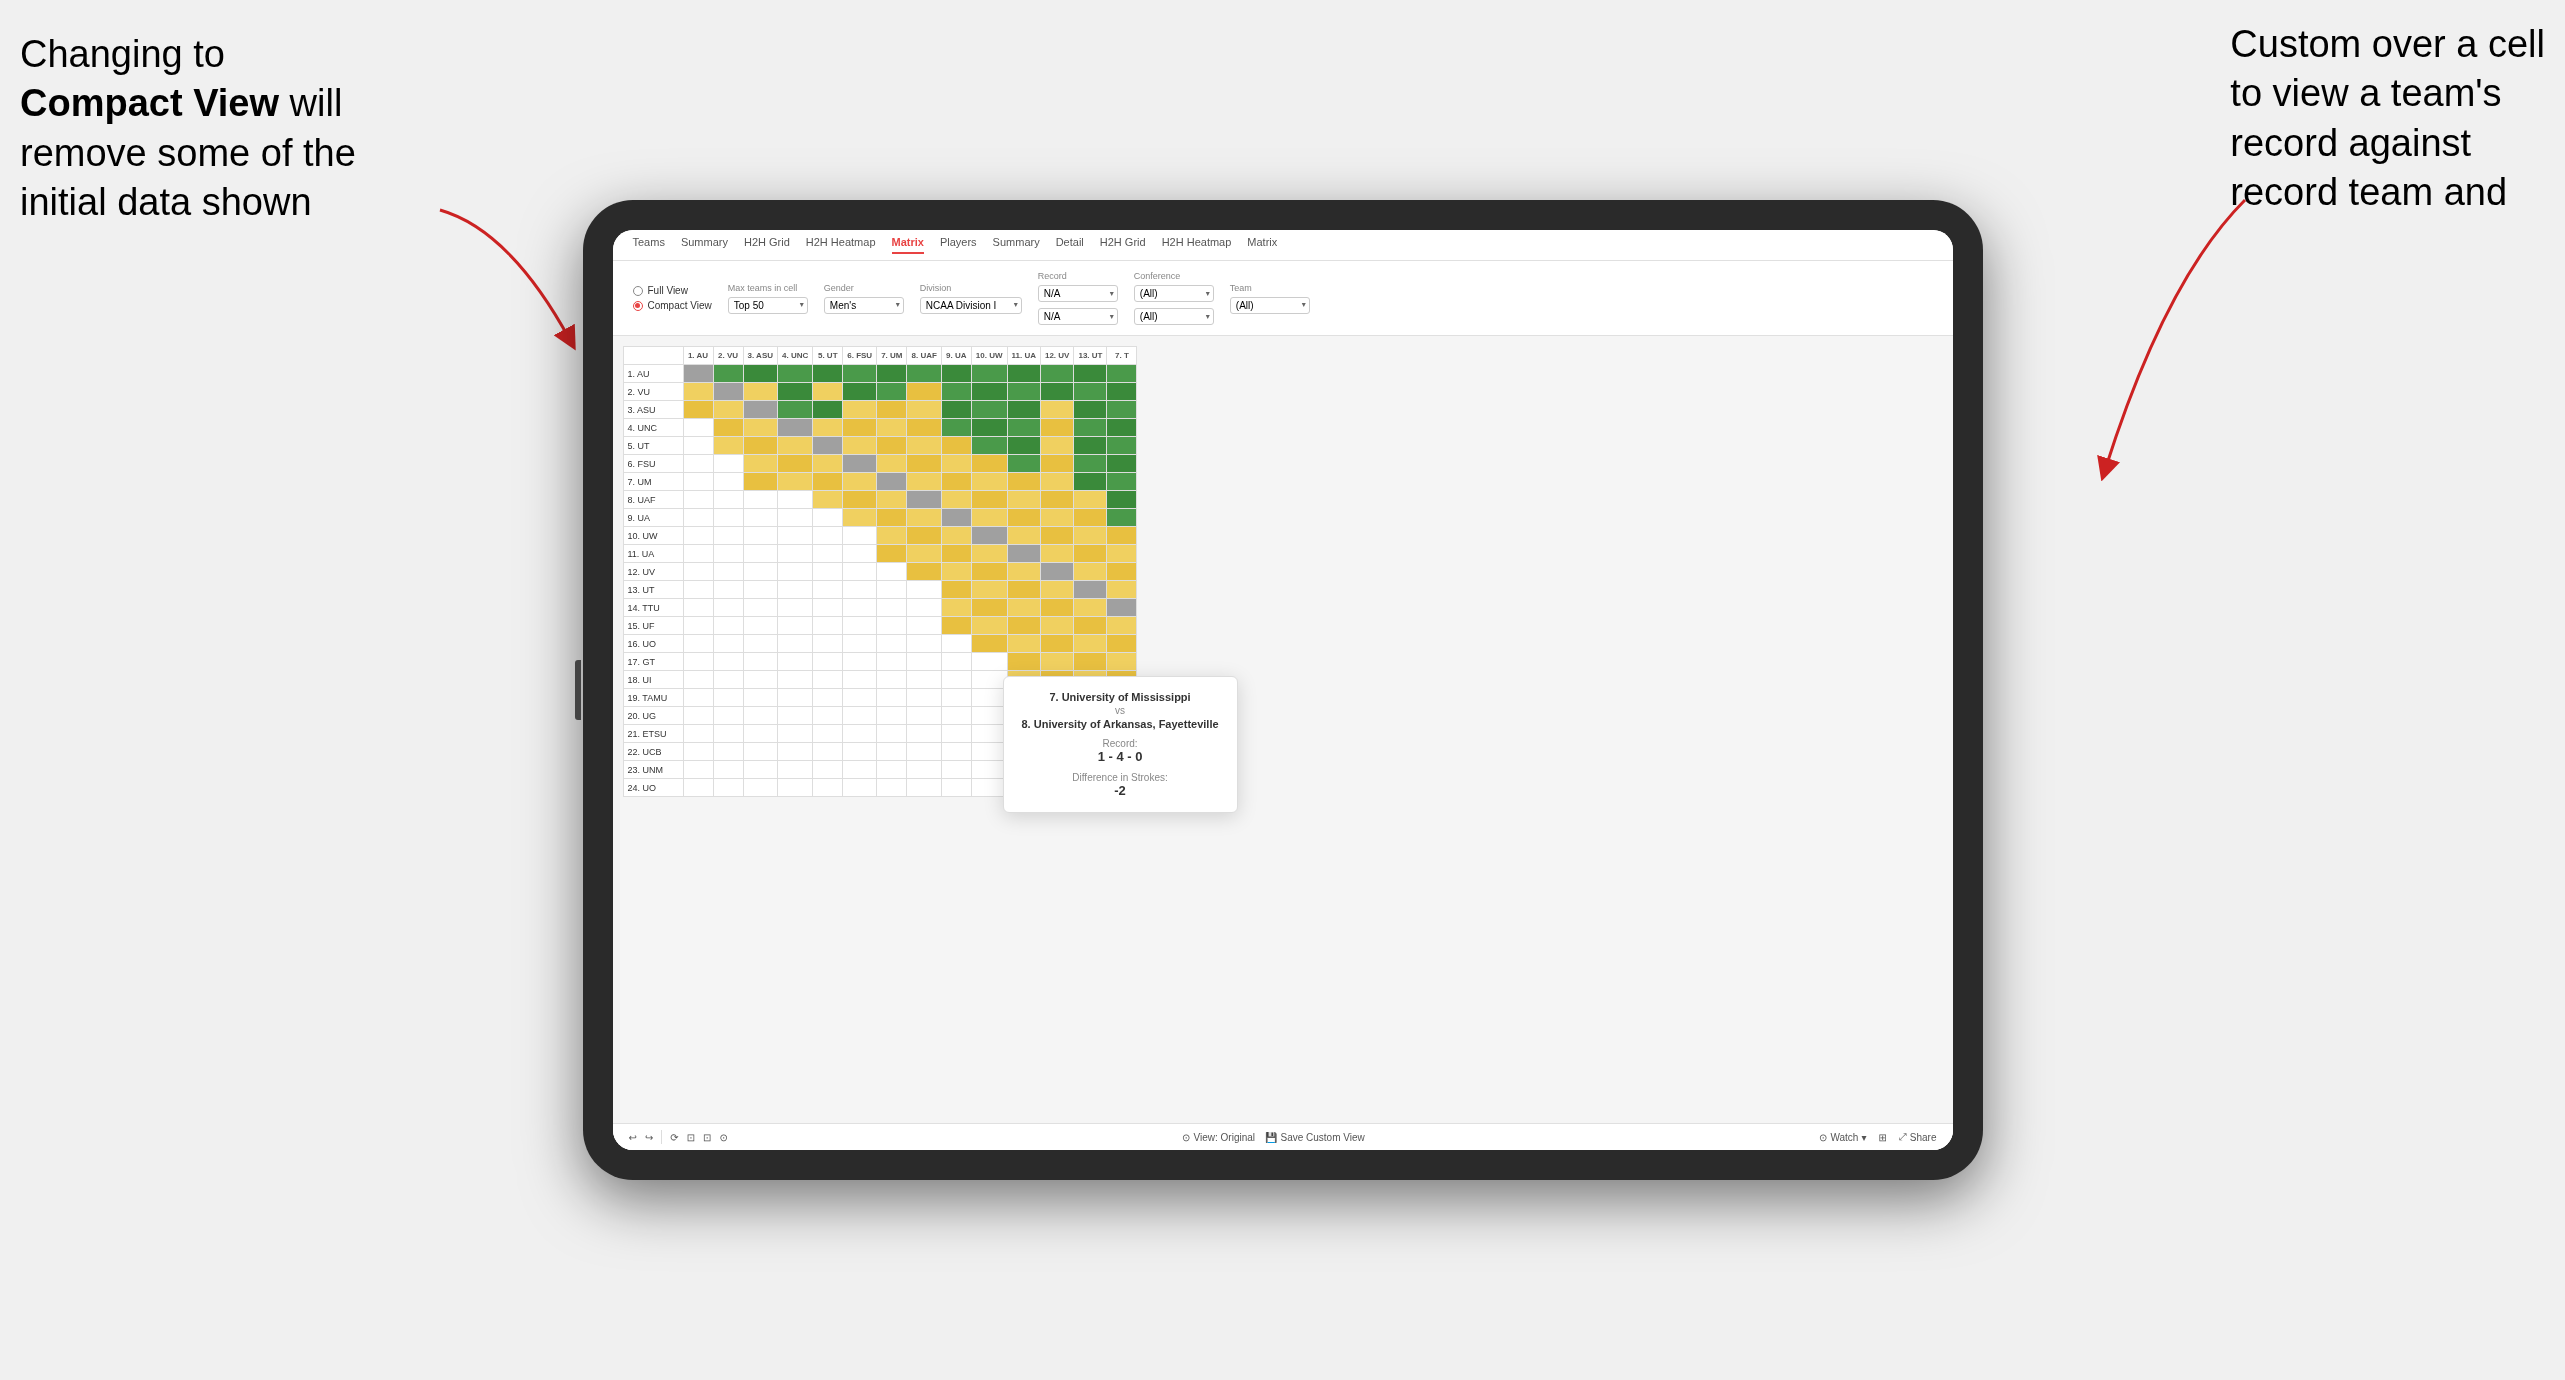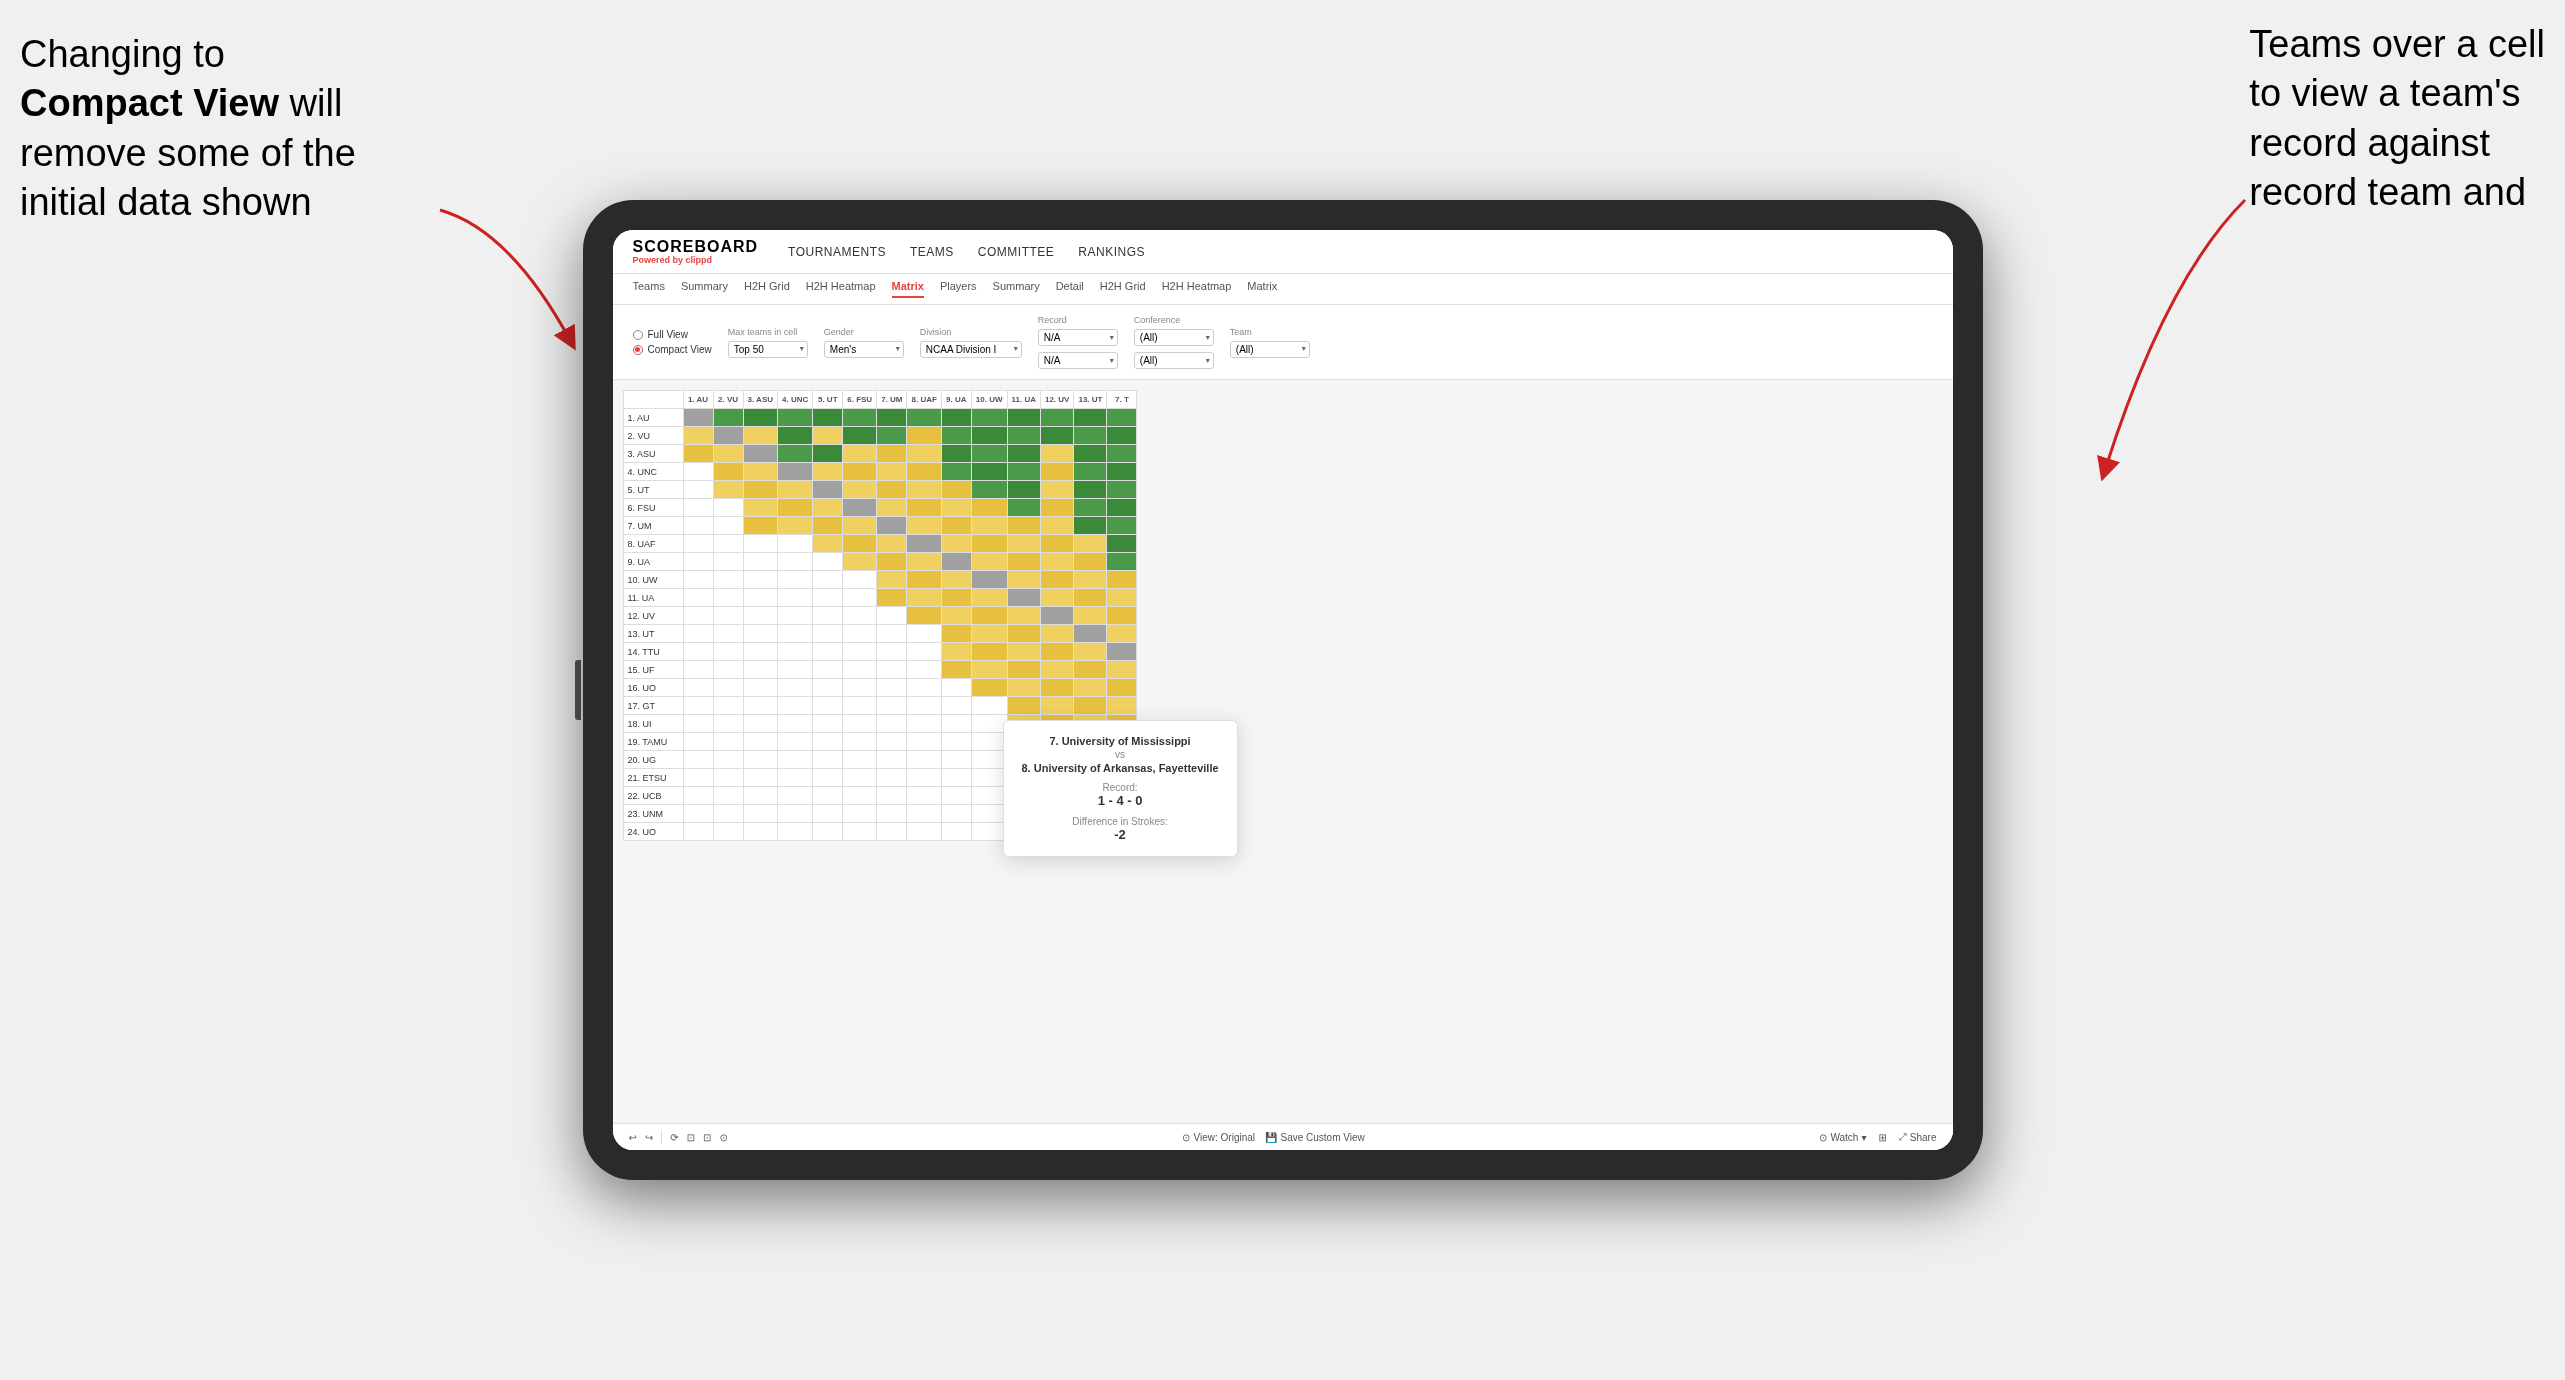--- a/index.html
+++ b/index.html
@@ -321,21 +321,21 @@
 <body>
 
 <div class="annotation-left">
   <span>Changing to</span><br>
   <span class="bold">Compact View</span> <span>will</span><br>
   <span>remove some of the</span><br>
   <span>initial data shown</span>
 </div>
 
 <div class="annotation-right">
-  <span>Teams over a cell</span><br>
+  <span>Custom over a cell</span><br>
   <span>to view a team's</span><br>
   <span>record against</span><br>
   <span>record team and</span><br>
 </div>
 
 <svg class="arrow-annotation" style="left:420px;top:200px;width:180px;height:180px;">
   <defs>
     <marker id="ah1" markerWidth="8" markerHeight="8" refX="4" refY="4" orient="auto">
       <path d="M0,0 L8,4 L0,8 Z" fill="#cc2222"></path>
     </marker>
@@ -349,34 +349,20 @@
       <path d="M0,0 L8,4 L0,8 Z" fill="#cc2222"></path>
     </marker>
   </defs>
   <path d="M260,20 Q180,100 120,290" stroke="#cc2222" stroke-width="3" fill="none" marker-end="url(#ah2)"></path>
 </svg>
 
 <div class="tablet">
   <div class="tablet-btn"></div>
   <div class="tablet-screen">
 
-    <div class="nav-bar">
-      <div class="logo-area">
-        <span class="logo-title">SCOREBOARD</span>
-        <span class="logo-sub">
-          <span>Powered by </span><span style="color:#e84343;font-weight:600;">clippd</span>
-        </span>
-      </div>
-      <div class="nav-items">
-        <span class="nav-item">TOURNAMENTS</span>
-        <span class="nav-item">TEAMS</span>
-        <span class="nav-item">COMMITTEE</span>
-        <span class="nav-item">RANKINGS</span>
-      </div>
-    </div>
 
     <div class="sub-nav">
       <span class="sub-nav-item">Teams</span>
       <span class="sub-nav-item">Summary</span>
       <span class="sub-nav-item">H2H Grid</span>
       <span class="sub-nav-item">H2H Heatmap</span>
       <span class="sub-nav-item active">Matrix</span>
       <span class="sub-nav-item">Players</span>
       <span class="sub-nav-item">Summary</span>
       <span class="sub-nav-item">Detail</span>

